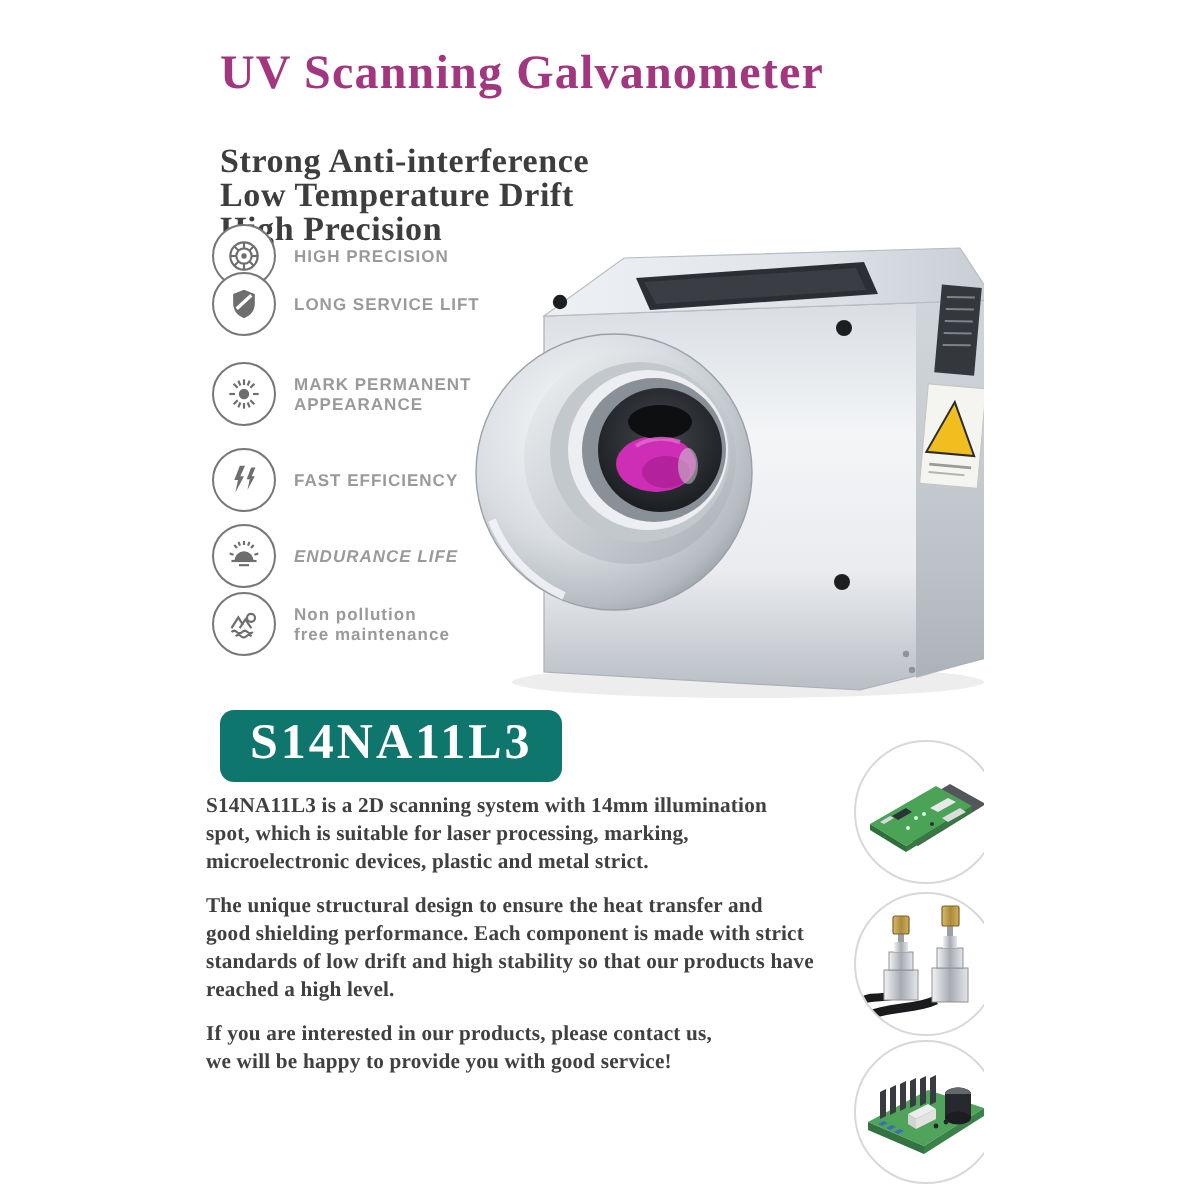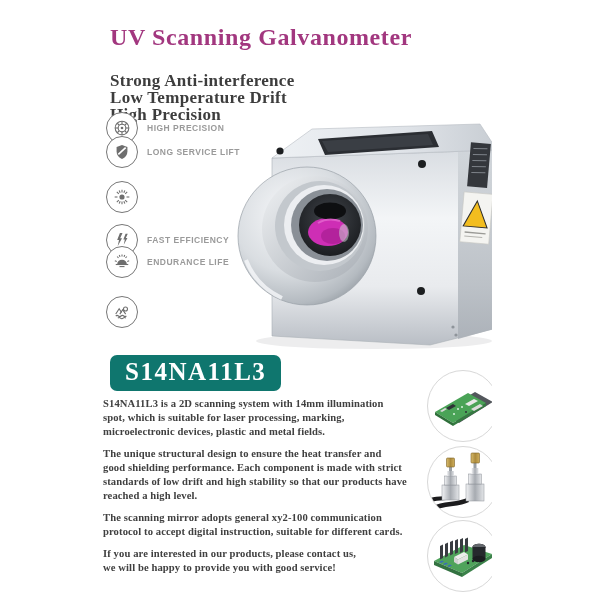--- a/index.html
+++ b/index.html
@@ -89,33 +89,35 @@
             <line x1="15.8" y1="15.8" x2="18.2" y2="18.2"></line>
           <line x1="18.2" y1="5.8" x2="15.8" y2="8.2"></line>
             <line x1="8.2" y1="15.8" x2="5.8" y2="18.2"></line>
           <line x1="8.6" y1="4" x2="9.8" y2="6.9"></line>
             <line x1="15.4" y1="4" x2="14.2" y2="6.9"></line>
           <line x1="8.6" y1="20" x2="9.8" y2="17.1"></line>
             <line x1="15.4" y1="20" x2="14.2" y2="17.1"></line>
         </g>
       </svg>
     </span>
+    <span class="feature-label">MARK PERMANENT
+APPEARANCE</span>
   </div>
 
   <div class="abs feature" style="top:224px;justify-content:space-between;">
     <span class="icon-circle">
       <svg width="20" height="20" viewBox="0 0 24 24" fill="#6e6e6e">
         <path d="M9.5 3.5 L6.2 12 H8.4 L6.8 19.5 L12 9.8 H9.8 L12.6 3.5 Z"></path>
         <path d="M16.3 4.5 L13.6 11.5 H15.4 L14.1 17.8 L18.5 9.7 H16.6 L18.9 4.5 Z"></path>
       </svg>
     </span>
     <span class="feature-label">FAST EFFICIENCY</span>
   </div>
 
-  <div class="abs feature" style="top:246px;">
+  <div class="abs feature" style="top:262px;font-style:italic;">
     <span class="icon-circle">
       <svg width="20" height="20" viewBox="0 0 24 24" stroke="#6e6e6e" stroke-width="1.3" fill="none">
         <path d="M6.2 15 A5.8 5.8 0 0 1 17.8 15 Z" fill="#6e6e6e" stroke="none"></path>
         <line x1="4.5" y1="15" x2="19.5" y2="15"></line>
         <line x1="12" y1="3" x2="12" y2="5.4"></line>
         <line x1="6.2" y1="5.4" x2="7.8" y2="7.2"></line>
           <line x1="17.8" y1="5.4" x2="16.2" y2="7.2"></line>
         <line x1="3.4" y1="10.5" x2="5.7" y2="11.3"></line>
           <line x1="20.6" y1="10.5" x2="18.3" y2="11.3"></line>
         <line x1="8.7" y1="3.6" x2="9.6" y2="5.8"></line>
@@ -129,20 +131,22 @@
   <div class="abs feature" style="top:296px;">
     <span class="icon-circle">
       <svg width="20" height="20" viewBox="0 0 24 24" stroke="#6e6e6e" stroke-width="1.3" fill="none">
         <circle cx="16.2" cy="8.3" r="2.4"></circle>
         <path d="M4.5 14.5 L8.6 8 L11.4 12.6"></path>
         <path d="M9.4 14.5 L12.8 9.3 L16.4 14.5"></path>
         <path d="M4.5 16.8 q1.6 -1.5 3.2 0 q1.6 1.5 3.2 0 q1.6 -1.5 3.2 0 q1.6 1.5 3.2 0"></path>
         <path d="M7 19.3 q1.6 -1.5 3.2 0 q1.6 1.5 3.2 0 q1.6 -1.5 3.2 0"></path>
       </svg>
     </span>
+    <span class="feature-label">Non pollution
+free maintenance</span>
   </div>
 
   <div class="abs product-photo">
     <svg width="300" height="245" viewBox="0 0 300 245">
       <defs>
         <linearGradient id="topFace" x1="0" y1="0" x2="1" y2="0">
           <stop offset="0" stop-color="#eef1f4"></stop>
             <stop offset="0.6" stop-color="#dfe3e8"></stop>
             <stop offset="1" stop-color="#c8cdd3"></stop>
         </linearGradient>
@@ -219,27 +223,25 @@
       <path d="M96 118 q10 -6 22 -2" stroke="#e569cf" stroke-width="2" fill="none" opacity="0.8"></path>
       <ellipse cx="122" cy="128" rx="5" ry="9" fill="#caccd0" opacity="0.55"></ellipse>
     </svg>
   </div>
 
   <div class="abs badge">S14NA11L3</div>
 
   <div class="abs desc">
     <p>S14NA11L3 is a 2D scanning system with 14mm illumination
 spot, which is suitable for laser processing, marking,
-microelectronic devices, plastic and metal fields.</p>
+microelectronic devices, plastic and metal strict.</p>
     <p>The unique structural design to ensure the heat transfer and
 good shielding performance. Each component is made with strict
 standards of low drift and high stability so that our products have
 reached a high level.</p>
-    <p>The scanning mirror adopts general xy2-100 communication
-protocol to accept digital instruction, suitable for different cards.</p>
     <p>If you are interested in our products, please contact us,
 we will be happy to provide you with good service!</p>
   </div>
 
   <div class="abs side-photo" style="top:370px;">
     <svg width="70" height="70" viewBox="0 0 70 70">
       <polygon points="13,41 47,21 65,31 31,52" fill="#53575c"></polygon>
       <polygon points="7,41 40,22 58,32 25,52" fill="#4aa357"></polygon>
       <polygon points="7,41 25,52 25,55 7,44" fill="#2f6f3a"></polygon>
       <polygon points="25,52 58,32 58,35 25,55" fill="#357a41"></polygon>

